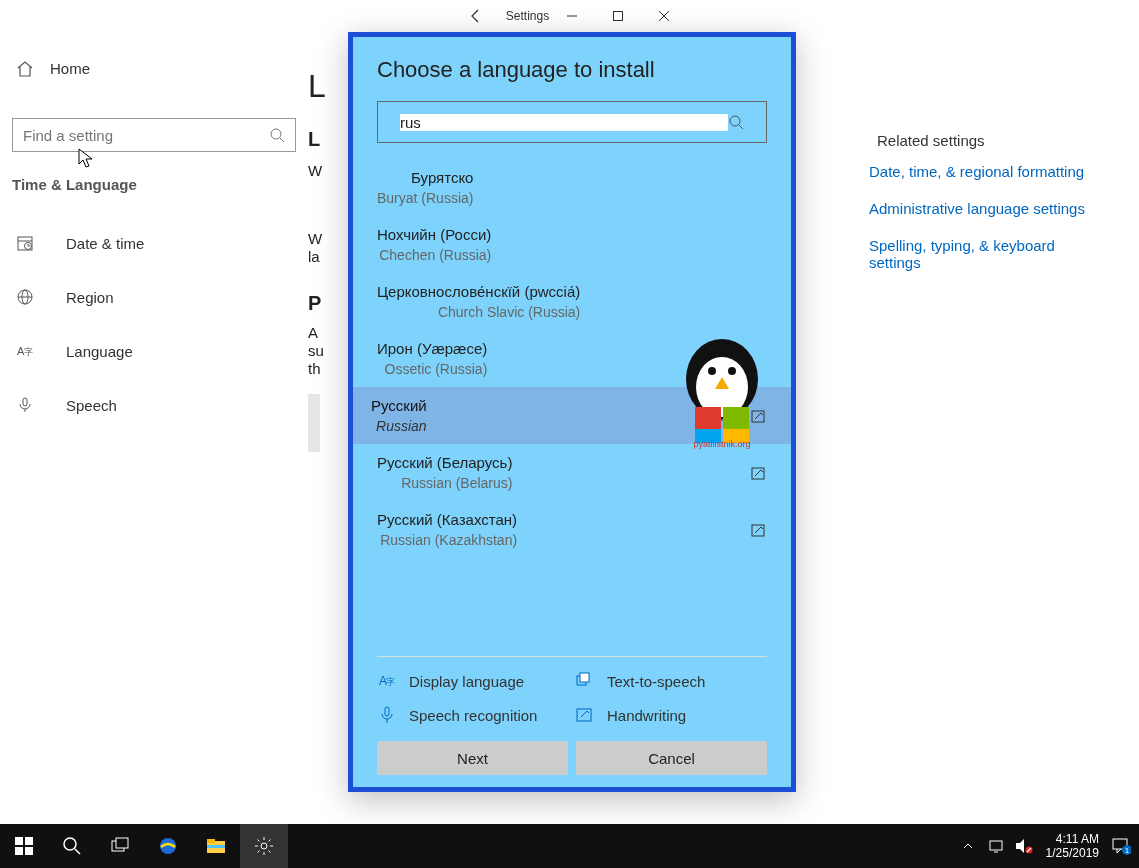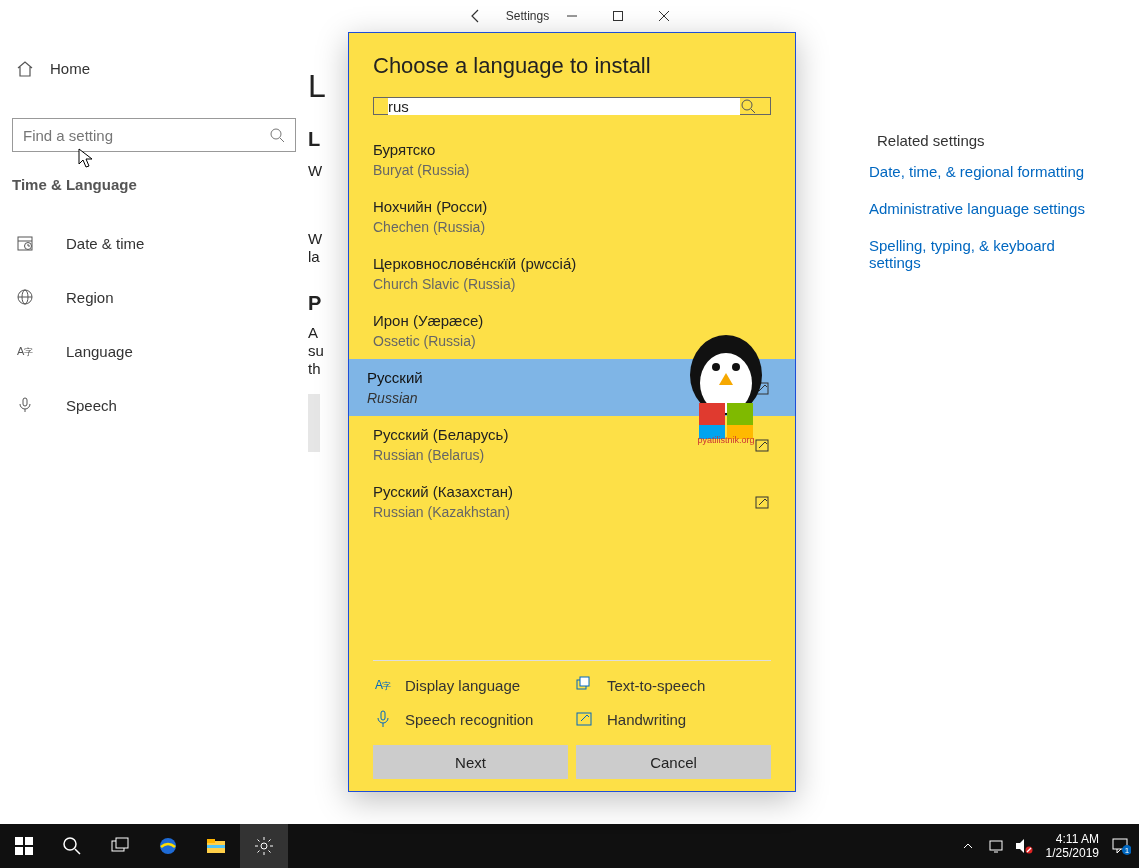--- a/index.html
+++ b/index.html
@@ -25,26 +25,26 @@
   .nav-item { display:flex; align-items:center; gap:32px; height:44px; padding:0 4px; margin-top:10px; }
   .nav-item .lbl { font-size:15px; color:#333; }
   .nav-ico { width:18px; height:18px; color:#555; display:flex;align-items:center;justify-content:center;}
   
   .main { flex:1; position:relative; padding: 28px 24px 0 0; }
   .related { position:absolute; right:30px; top:100px; width:240px; }
   .related h4 { font-size:15px; font-weight:400; color:#333; margin-bottom:14px;margin-left:8px;}
   .related a { display:block; font-size:15px; color:#0067c0; margin-bottom:20px; text-decoration:none; }
   .bg-fragment { position:absolute; left:0; color:#222; font-size:15px; }
   
-  .modal { position:absolute; left:348px; top:32px; width:448px; height:760px; background:#fde047; border:1px solid #1d4ed8; box-shadow:0 8px 30px rgba(0,0,0,.25); z-index:10; display:flex; flex-direction:column;}
+  .modal { position:absolute; left:348px; top:32px; width:448px; height:760px; background:#7dd3fc; border:5px solid #1d4ed8; box-shadow:0 8px 30px rgba(0,0,0,.25); z-index:10; display:flex; flex-direction:column;}
   .modal-inner { padding: 20px 24px 12px 24px; flex:1; display:flex; flex-direction:column; overflow:hidden;}
   .modal-title { font-size:22px; font-weight:400; color:#222; margin-bottom:18px; }
-  .modal-search { border:1px solid #666; height:18px; display:flex; align-items:center; padding:0 14px; margin-bottom:16px;}
+  .modal-search { border:1px solid #666; height:42px; display:flex; align-items:center; padding:0 22px; margin-bottom:16px;}
   .modal-search input { border:none; outline:none; flex:1; font-size:15px; color:#222; }
-  .lang-list { flex:1; overflow-y:auto; margin: 0 -24px; position:relative;}
+  .lang-list { flex:1; overflow-y:auto; margin: 0 -24px; position:relative;text-align:right;}
   .lang-list::-webkit-scrollbar { width:4px; }
   .lang-list::-webkit-scrollbar-thumb { background:#999; }
   .lang-item { padding:10px 24px; display:flex; align-items:center; justify-content:space-between; }
   .lang-item.sel { background:#7fb5e6;padding-left:18px; }
   .lang-text .native { font-size:15px; color:#222; }
   .lang-text .eng { font-size:14px; color:#666; margin-top:4px;}
   .lang-item.sel .lang-text .native { color:#111; }
   .lang-item.sel .lang-text .eng { color:#333;font-style:italic; }
   .lang-icons { display:flex; gap:22px; color:#333;}
   .feat-grid { display:grid; grid-template-columns: 1fr 1fr; gap:14px 6px; padding:14px 0 16px 0; border-top:1px solid #ddd; }

